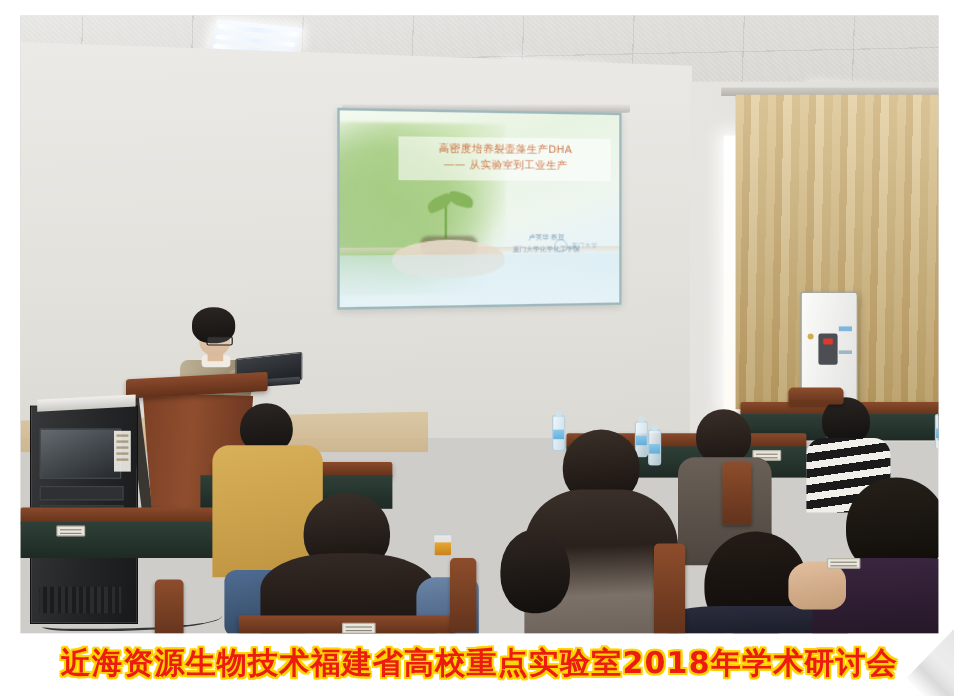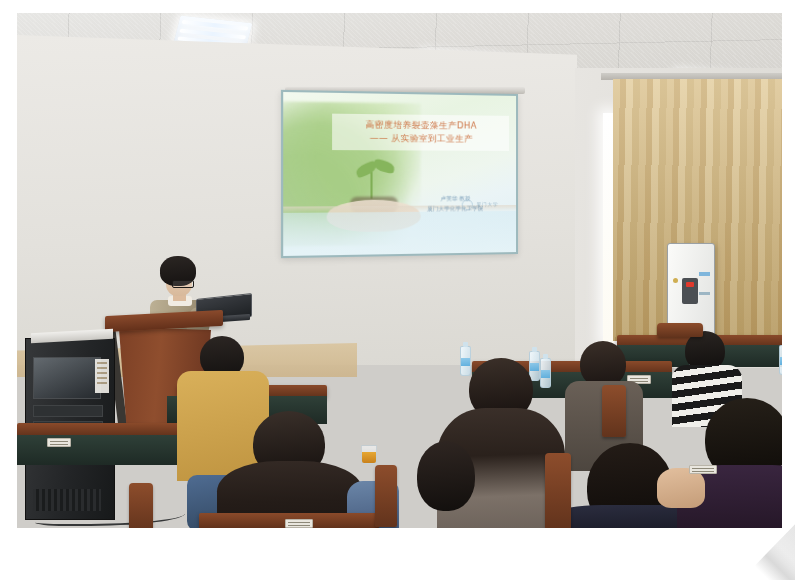--- a/index.html
+++ b/index.html
@@ -407,15 +407,18 @@
     <div class="chairback" style="left:112px;top:470px;width:24px;height:50px;"></div>
     <div class="chairback" style="left:358px;top:452px;width:22px;height:62px;"></div>
     <div class="chairback" style="left:528px;top:440px;width:26px;height:76px;"></div>
     <div class="plate" style="left:672px;top:452px;width:26px;">
         <b></b>
         <b></b>
       </div>
 
   </div>
 
+  <div class="caption">
+    <div class="caption-text">近海资源生物技术福建省高校重点实验室2018年学术研讨会</div>
+  </div>
   <div class="curl"></div>
 
 </div>
 
 </body></html>

